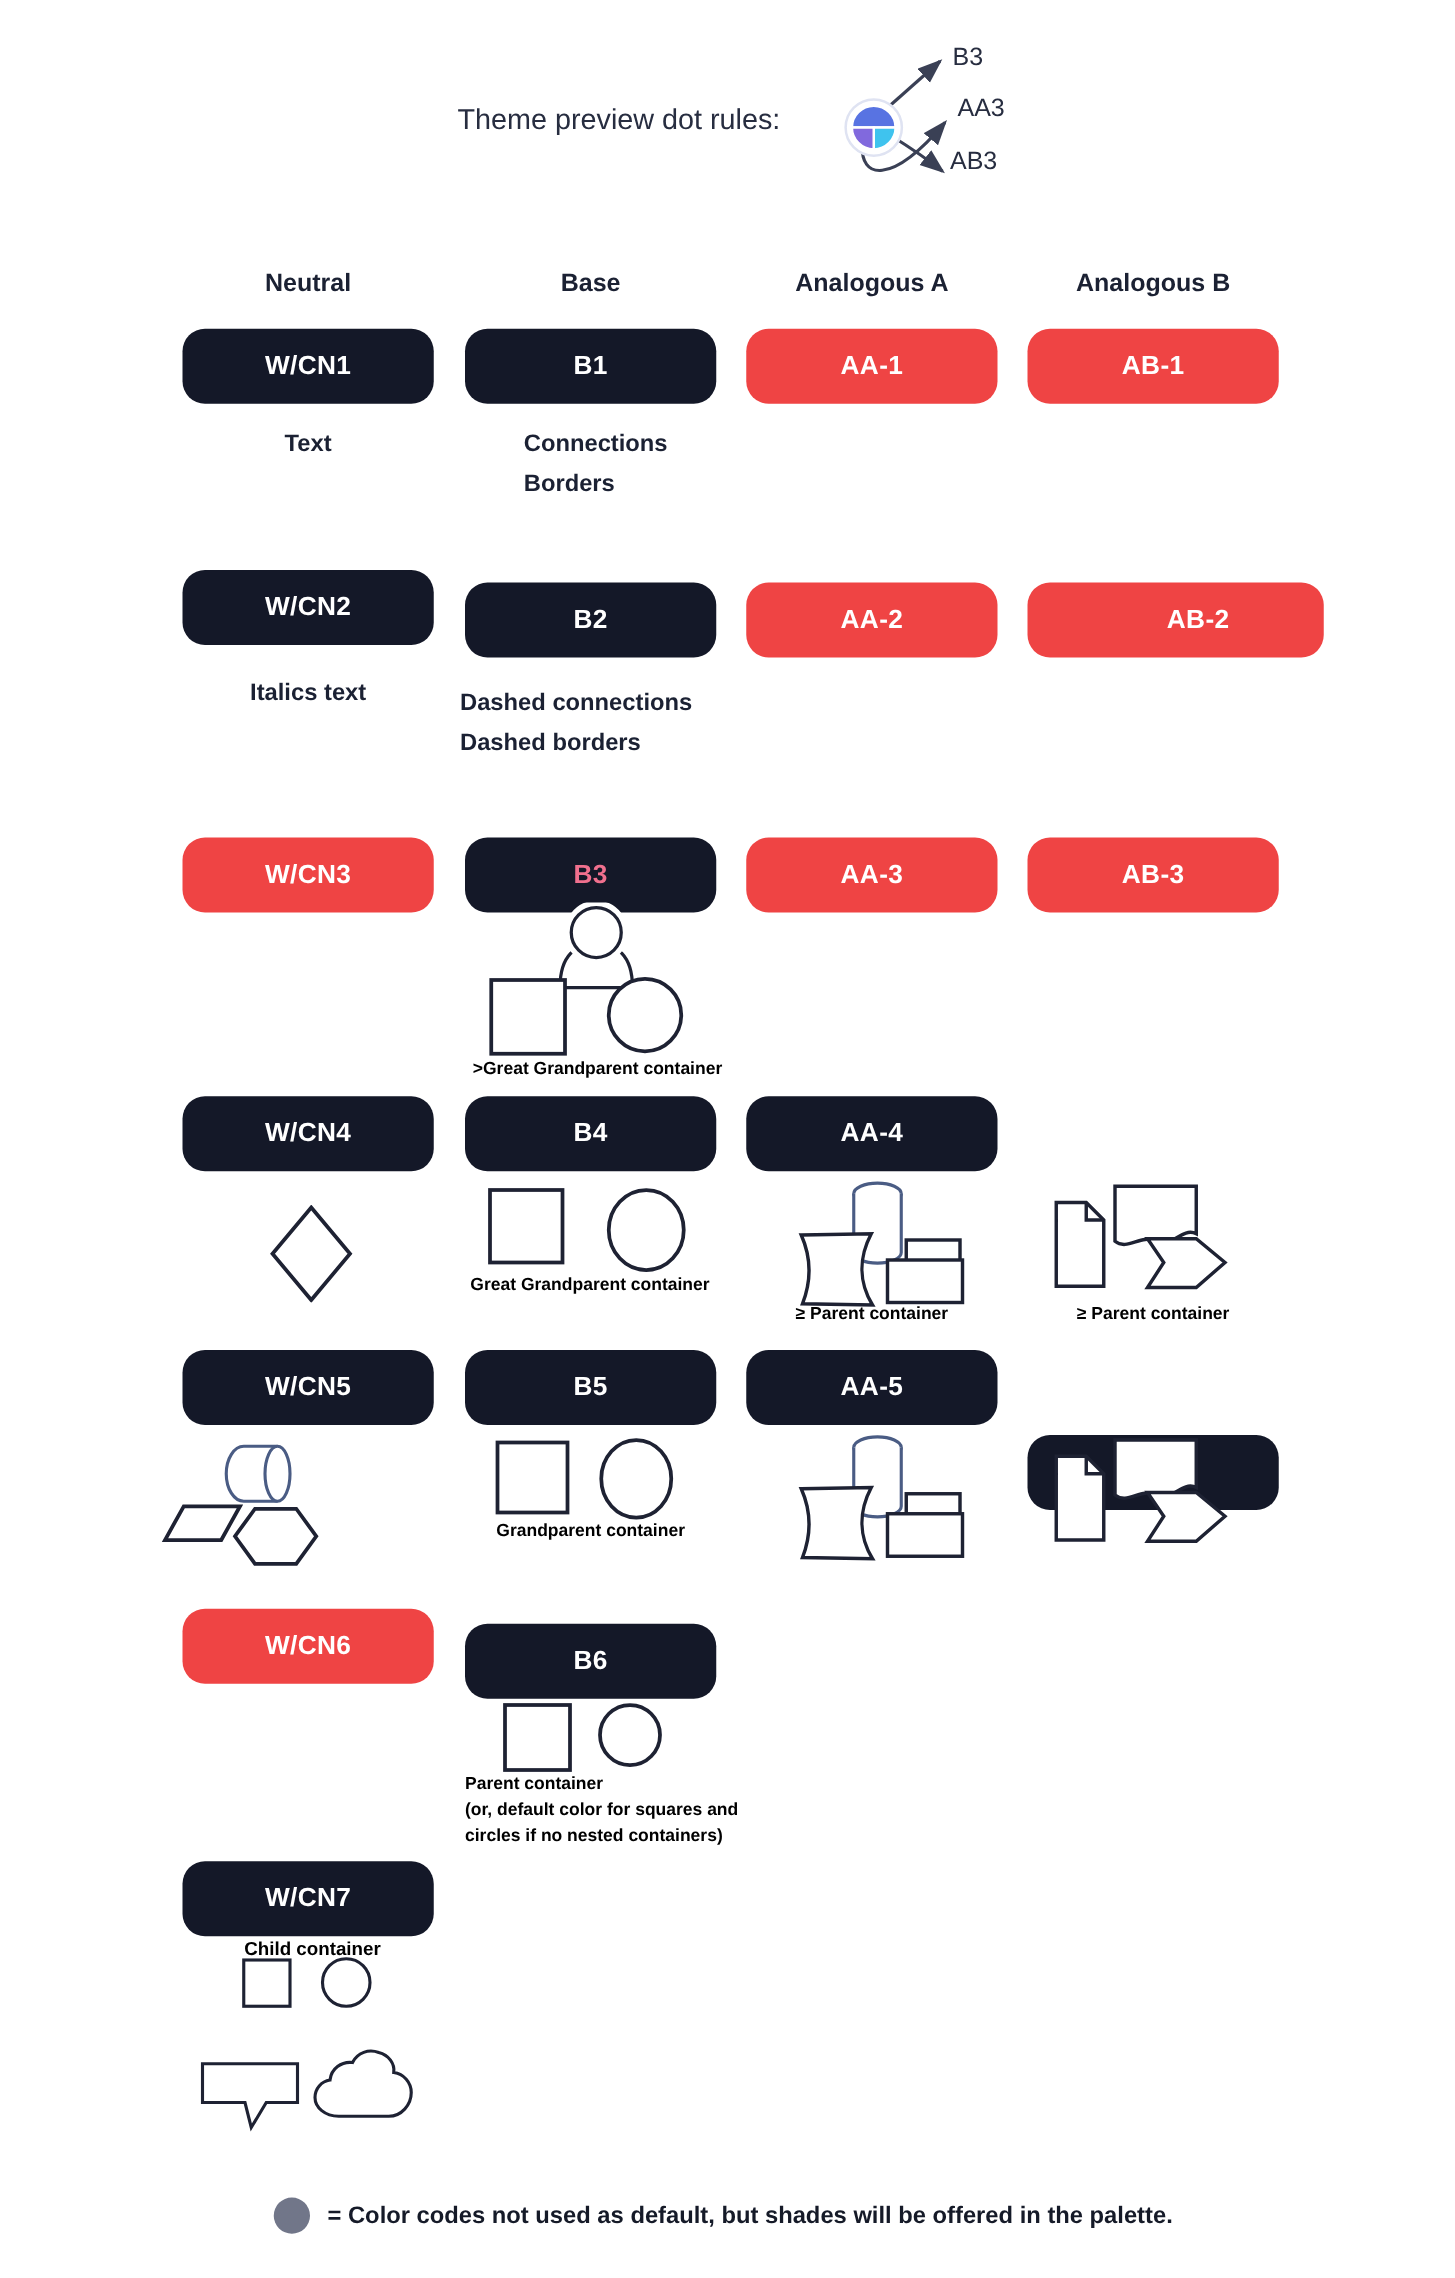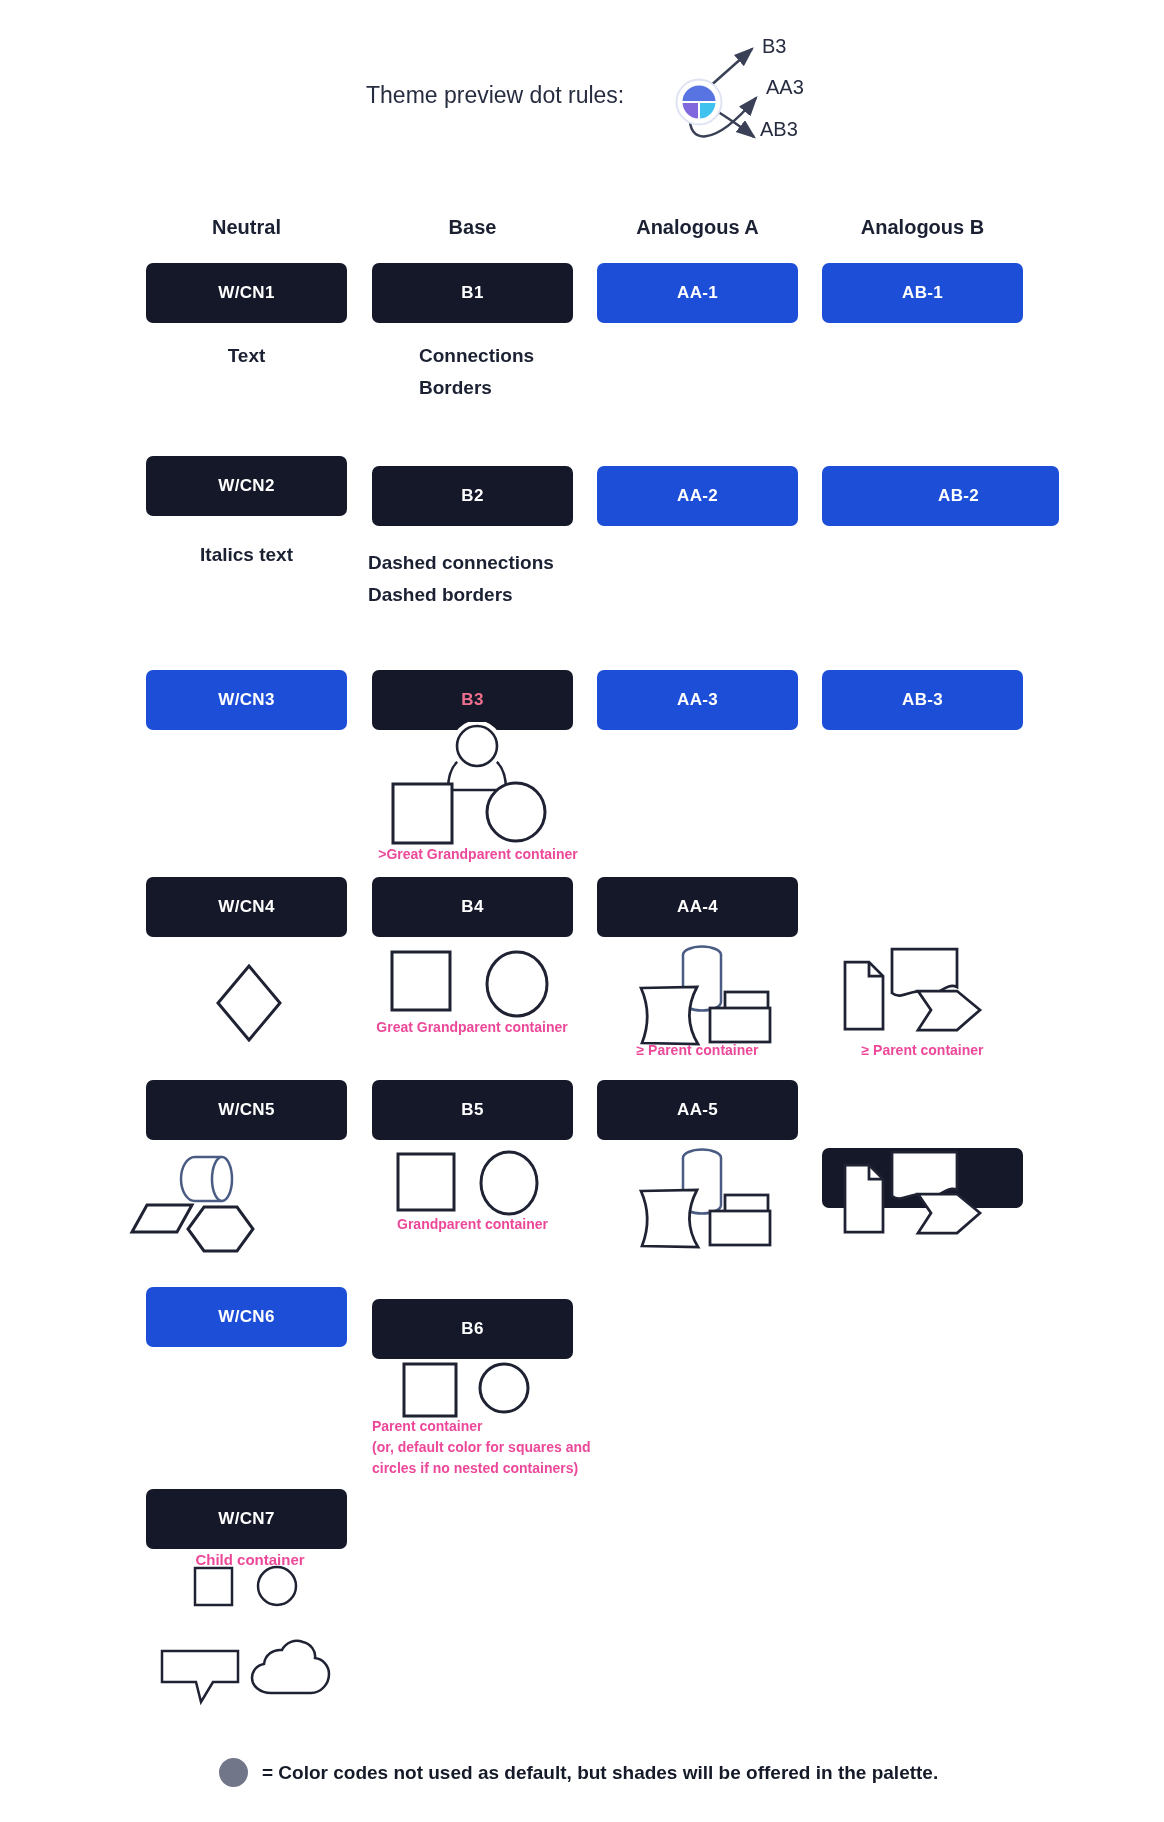--- a/index.html
+++ b/index.html
@@ -2,28 +2,28 @@
 <html><head>
 <meta charset="utf-8">
 <style>
   html,body{margin:0;padding:0;background:#fff;}
   .canvas{position:relative;width:1164px;height:1822px;background:#fff;overflow:hidden;
           font-family:"Liberation Sans",sans-serif;}
   .abs{position:absolute;}
   .title{position:absolute;font-size:23px;font-weight:400;color:#272D40;white-space:nowrap;}
   .dotlabel{position:absolute;font-size:20px;font-weight:500;color:#272D40;white-space:nowrap;}
   .hdr{position:absolute;width:201px;text-align:center;font-size:20px;font-weight:700;color:#1B2133;}
-  .sw{position:absolute;width:201px;height:60px;border-radius:7px;display:flex;align-items:center;
-      justify-content:center;font-size:17px;font-weight:700;color:#fff;letter-spacing:.3px;}
+  .sw{position:absolute;width:201px;height:60px;border-radius:18px;display:flex;align-items:center;
+      justify-content:center;font-size:21px;font-weight:700;color:#fff;letter-spacing:.3px;}
   .sw.dark{background:#141828;}
-  .sw.gray{background:#1d4ed8;}
+  .sw.gray{background:#ef4444;}
   .sw.pinklbl{color:#F0708E;}
   .cap{position:absolute;font-size:19px;font-weight:700;color:#1B2133;white-space:nowrap;}
   .cap.c{text-align:center;}
-  .scap{position:absolute;font-size:14px;font-weight:700;color:#ec4899;white-space:nowrap;}
+  .scap{position:absolute;font-size:14px;font-weight:700;color:#000000;white-space:nowrap;}
   .scap.c{text-align:center;}
   .footer-dot{position:absolute;width:29px;height:29px;border-radius:50%;background:#717689;}
   .footer-text{position:absolute;font-size:19px;font-weight:700;color:#151A28;white-space:nowrap;}
   svg .ink{stroke:#1E2233;fill:#fff;}
   svg .slate{stroke:#4A5C84;fill:#fff;}
 </style>
 </head>
 <body>
 
 <div class="canvas">

